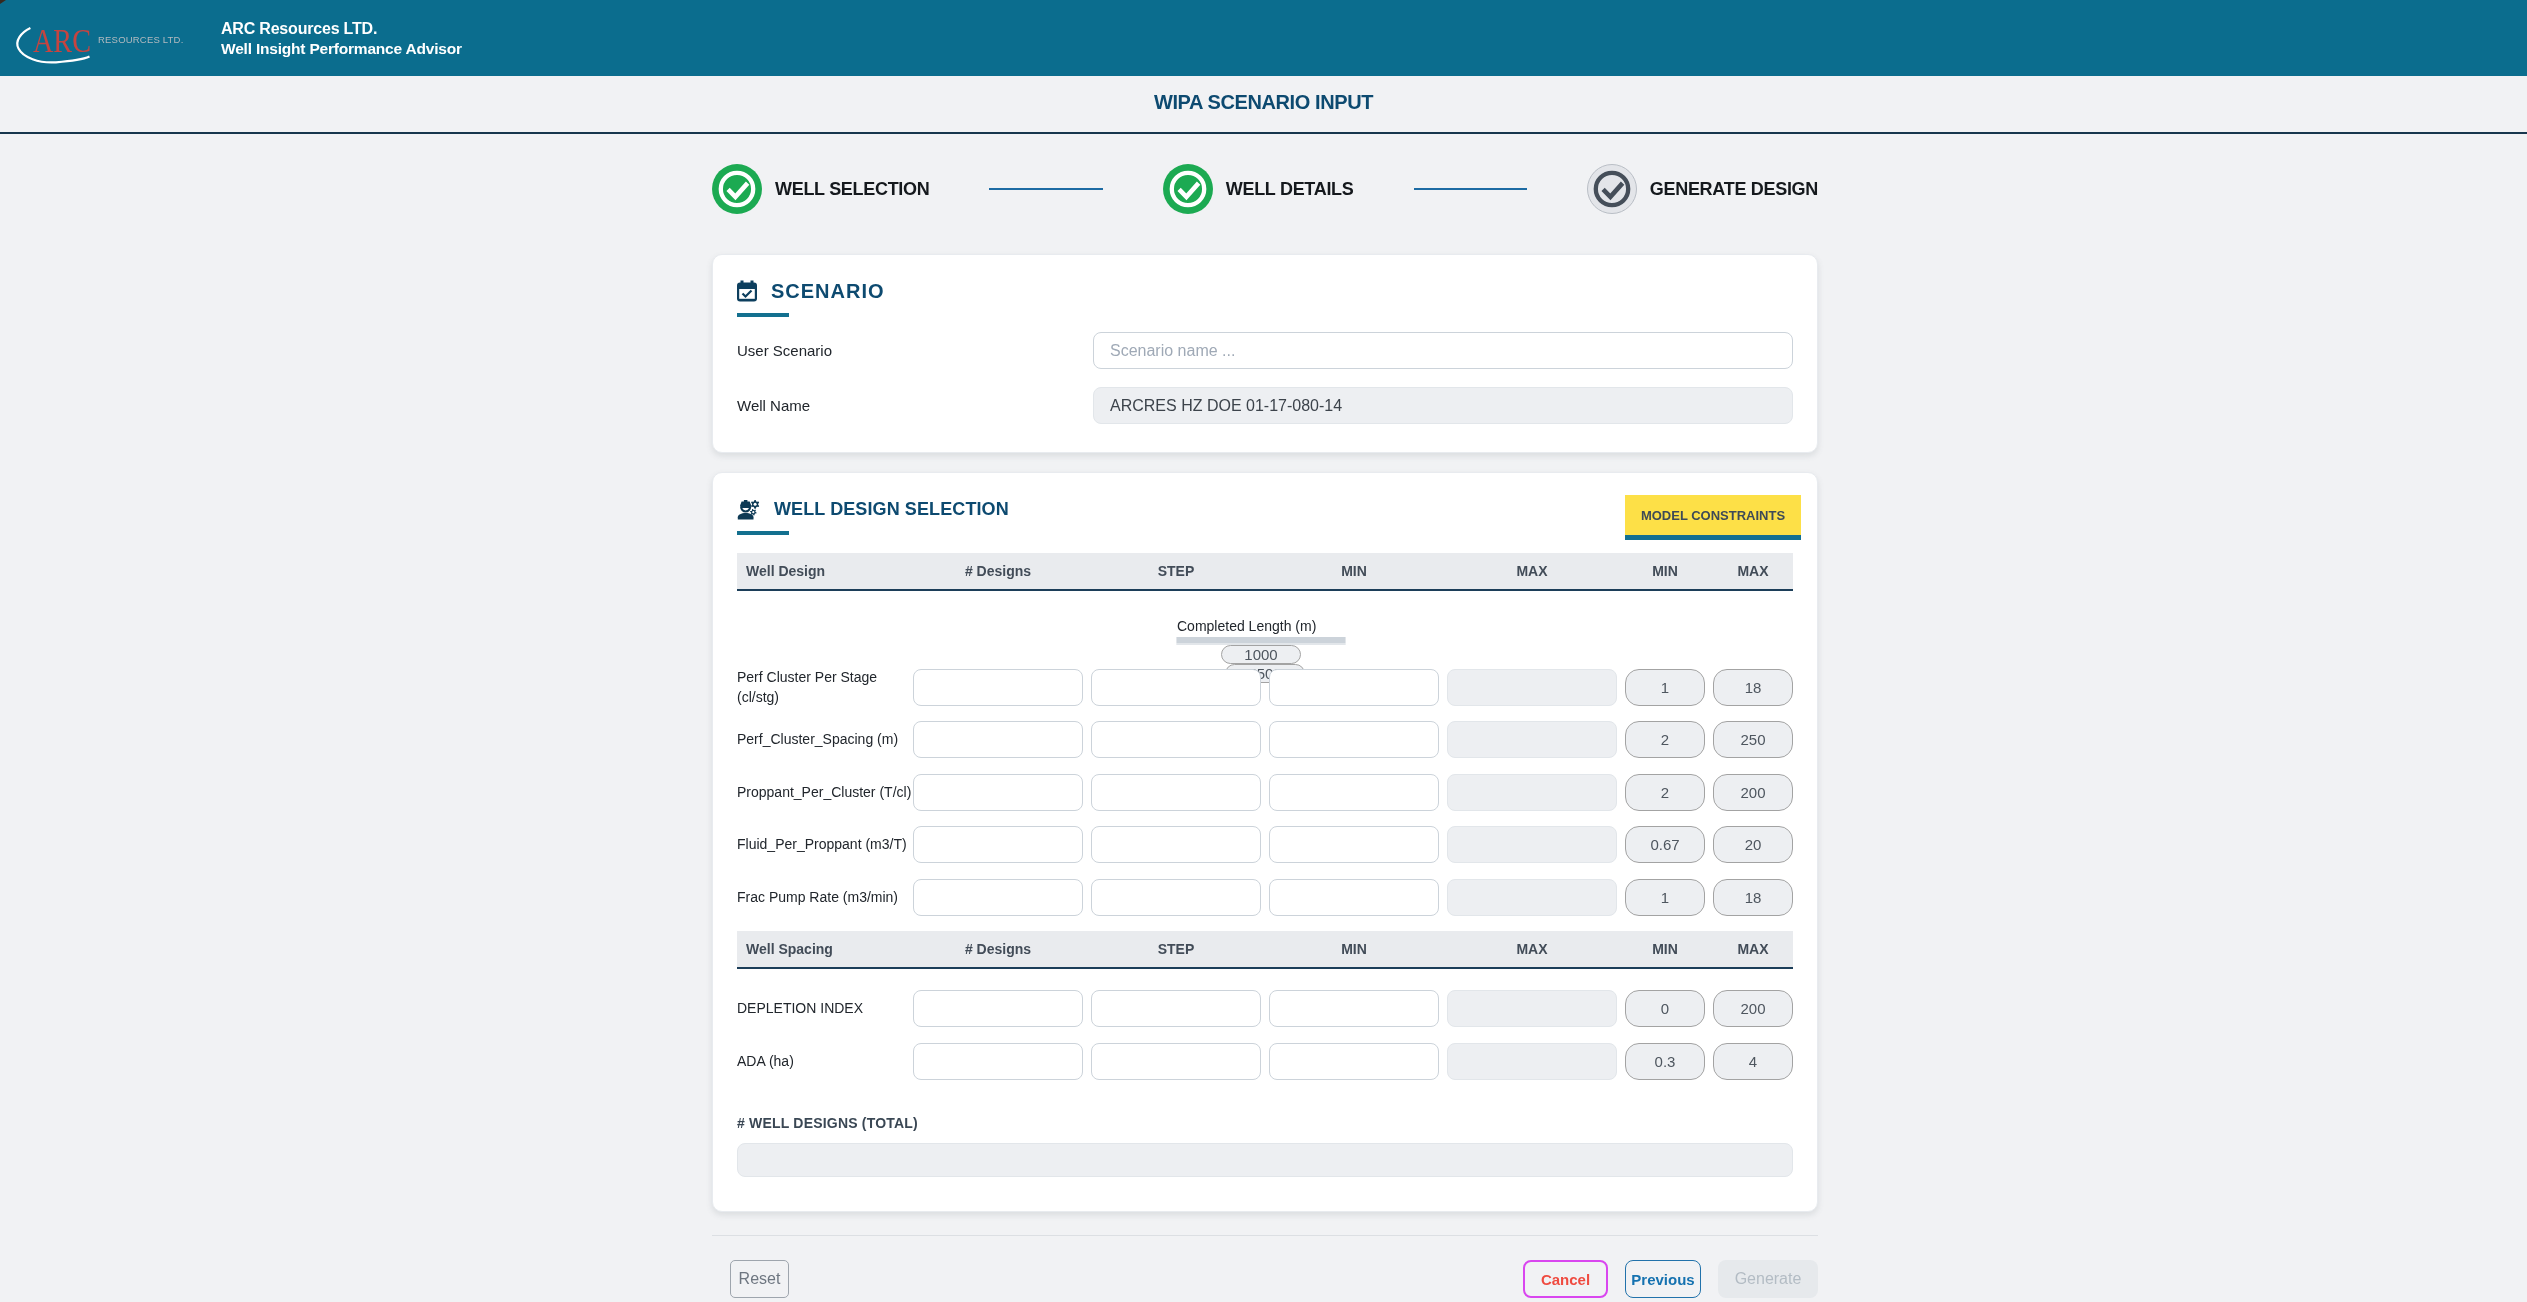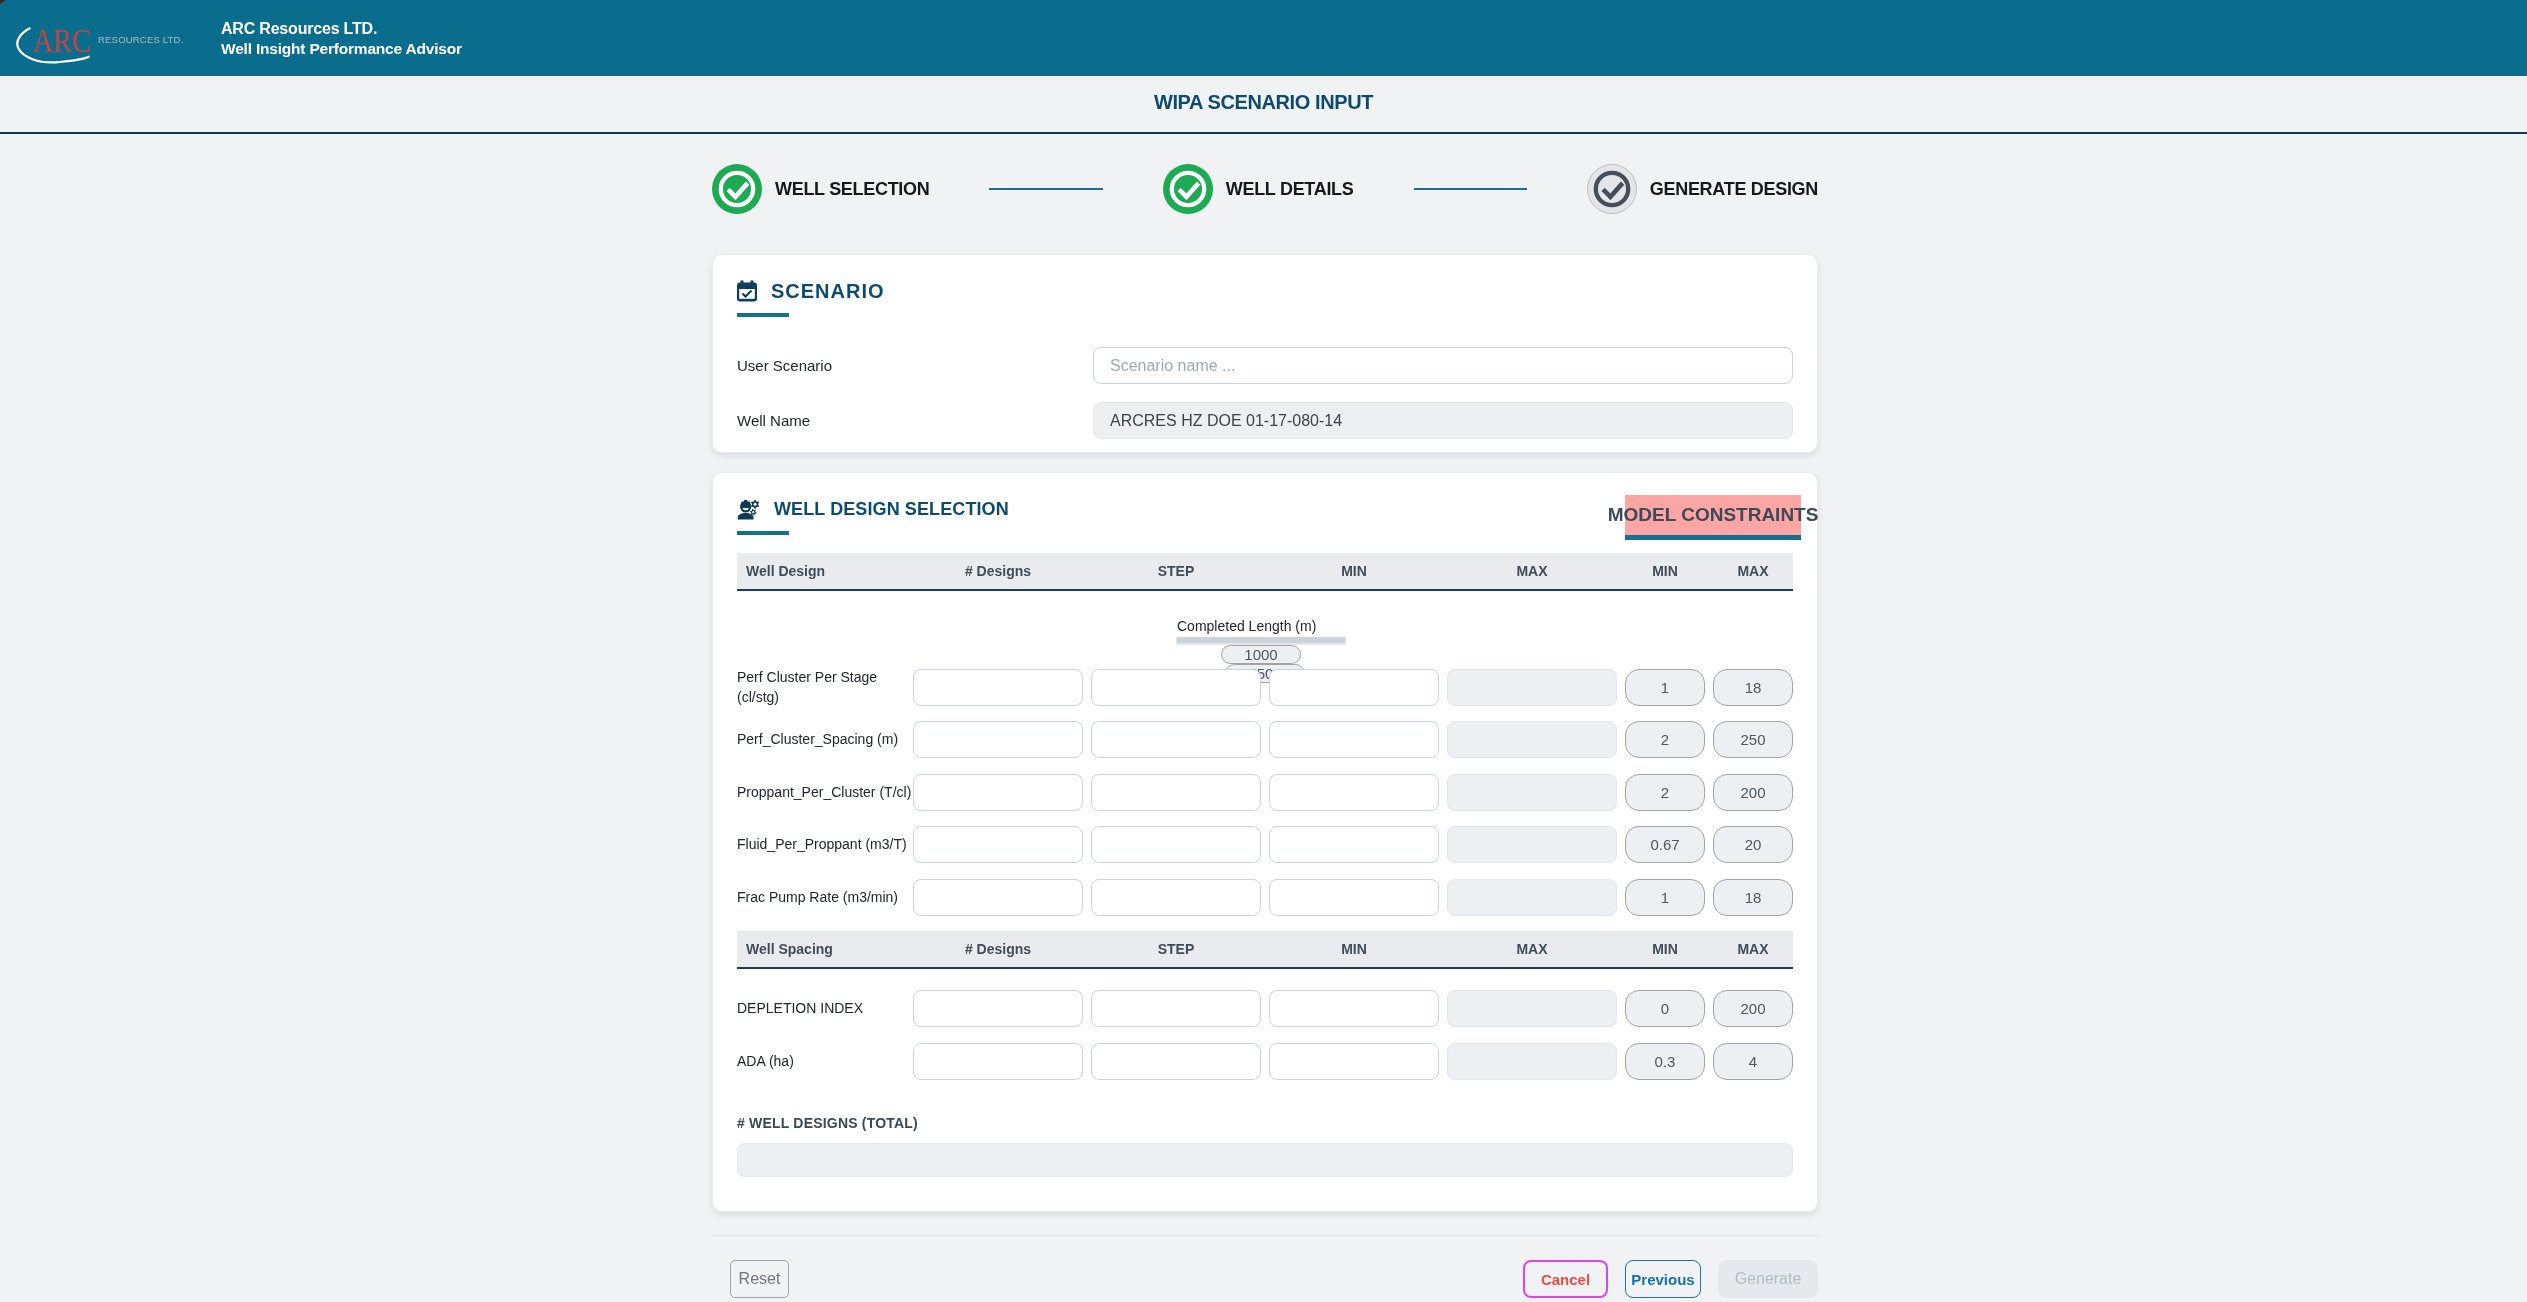--- a/index.html
+++ b/index.html
@@ -28,30 +28,30 @@
 .card { background:#fff; border:1px solid #e8ebef; border-radius:10px; box-shadow:0 3px 6px rgba(80,90,100,0.14); padding:25px 24px 0 24px; }
 .card1 { margin-top:40px; height:199px; }
 .card2 { margin-top:19px; height:740px; }
 
 .sectitlerow { display:flex; align-items:center; height:22px; }
 .sectitlerow svg { flex:none; }
 .sectitle { margin-left:14px; font-size:20px; font-weight:bold; color:#0d4a70; letter-spacing:0.4px; }
 .secunderline { width:52px; height:4px; background:#13708f; margin-top:11px; }
 
 
-.frow { display:flex; align-items:center; margin-top:30px; }
+.frow { display:flex; align-items:center; margin-top:15px; }
 .frow2 { margin-top:18px; }
 .flabel { width:356px; font-size:15px; color:#21262c; }
 .finput { flex:1; height:37px; border:1px solid #ccd3da; border-radius:8px; background:#fff; padding:0 16px; font-size:16px; color:#9fa9b6; display:flex; align-items:center; }
 .finput.disabled { background:#edeff2; border-color:#e2e6ea; color:#3c434b; }
 
 
 .c2head { display:flex; align-items:flex-start; height:37px; }
 .c2left { }
-.tab { margin-left:auto; margin-top:-3px; width:176px; height:45px; margin-right:-8px; background:#fca5a5; border-bottom:5px solid #136f90; display:flex; align-items:center; justify-content:center; font-size:19px; font-weight:bold; color:#3e4a57; white-space:nowrap; }
+.tab { margin-left:auto; margin-top:-3px; width:176px; height:45px; margin-right:-8px; background:#fde047; border-bottom:5px solid #136f90; display:flex; align-items:center; justify-content:center; font-size:13px; font-weight:bold; color:#3e4a57; white-space:nowrap; }
 
 
 .thead { margin-top:18px; height:38px; background:#e9ebee; border-bottom:2px solid #1c3e59; display:flex; align-items:center; font-size:14px; font-weight:bold; color:#424c58; }
 .thead .c0 { width:176px; padding-left:9px; }
 .cc { text-align:center; }
 .c1,.c2,.c3,.c4 { width:170px; margin-right:8px; }
 .c5,.c6 { width:80px; margin-right:8px; }
 .c6 { margin-right:0; }
 
 .trow { display:flex; align-items:center; height:37px; margin-bottom:15.5px; }

